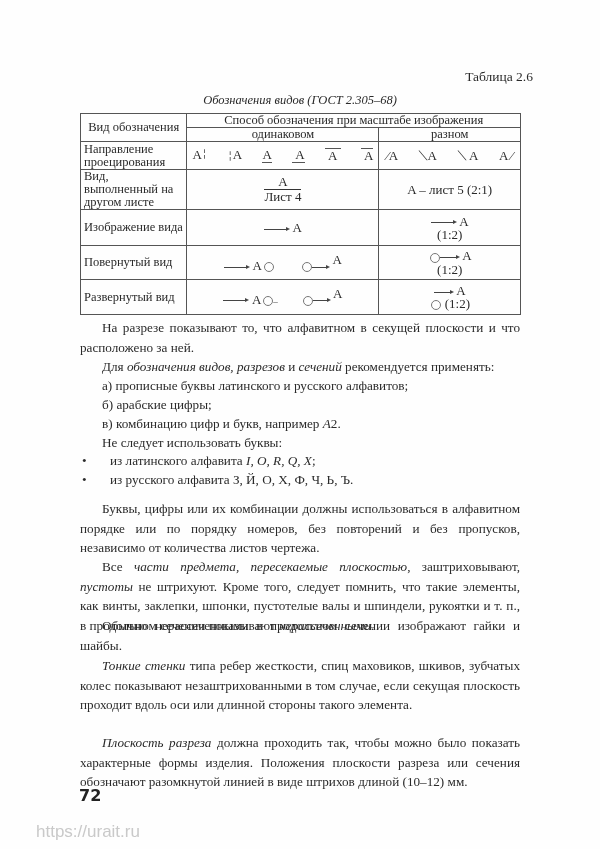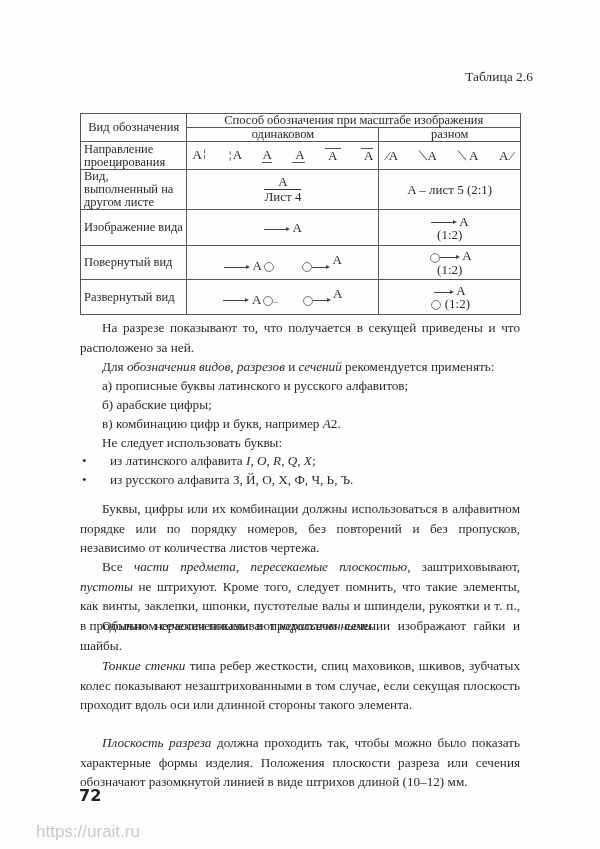--- a/index.html
+++ b/index.html
@@ -29,20 +29,21 @@
   .btext { position:absolute; left:28px; white-space:nowrap; }
   .page-num { position:absolute; left:79px; top:786px; font-family:"DejaVu Sans",sans-serif; font-weight:bold; font-size:16px; color:#222; }
   .watermark { position:absolute; left:36px; top:822px; font-family:"Liberation Sans",sans-serif; font-size:17px; color:#c9c9c9; }
 </style>
 </head>
 <body>
 
 <div class="page">
 
   <div class="table-num">Таблица 2.6</div>
+  <div class="table-title">Обозначения видов (ГОСТ 2.305–68)</div>
 
   <table class="views">
     <tbody>
         <tr>
       <td class="c1 cell-center" rowspan="2">Вид обозначения</td>
       <td class="hdr" colspan="2">Способ обозначения при масштабе изображения</td>
     </tr>
     <tr>
       <td class="hdr c2">одинаковом</td>
       <td class="hdr c3">разном</td>
@@ -108,21 +109,21 @@
         <span class="circ"></span><span class="dash" style="width:14px"></span>&nbsp;&nbsp;<span style="vertical-align:6px">A</span>
       </td>
       <td class="cell-center sym">
         <div><span class="dash" style="width:16px"></span>&nbsp;&nbsp;<span>A</span></div>
         <div><span class="circ"></span>&nbsp;<span>(1:2)</span></div>
       </td>
     </tr>
   </tbody>
     </table>
 
-  <div class="para ind" style="top:318px">На разрезе показывают то, что получается в секущей приведены и что расположено за ней.</div>
+  <div class="para ind" style="top:318px">На разрезе показывают то, что алфавитном в секущей плоскости и что расположено за ней.</div>
 
   <div class="para ind" style="top:376px">а) прописные буквы латинского и русского алфавитов;</div>
   <div class="para ind" style="top:357px">
     <span>Для </span><em>обозначения видов, разрезов</em><span> и </span><em>сечений</em><span> рекомендуется применять:</span>
   </div>
   <div class="para ind" style="top:395px">б) арабские цифры;</div>
   <div class="para ind" style="top:414px">
     <span>в) комбинацию цифр и букв, например </span><em>А</em><span>2.</span>
   </div>
   <div class="para ind" style="top:433px">Не следует использовать буквы:</div>

